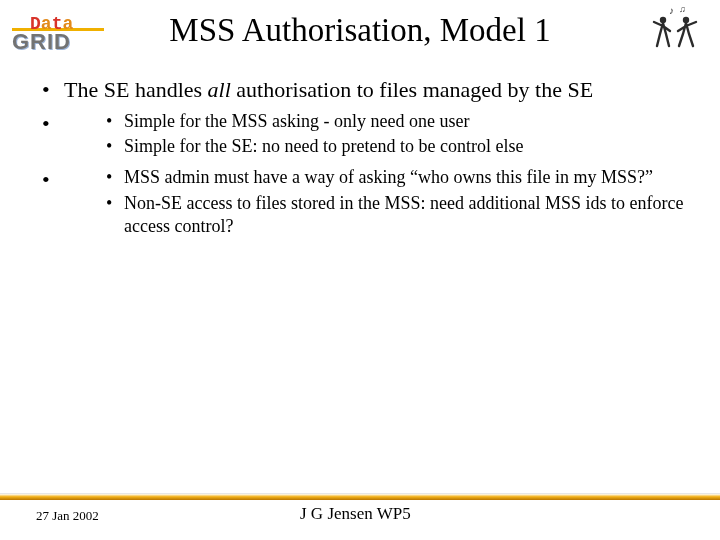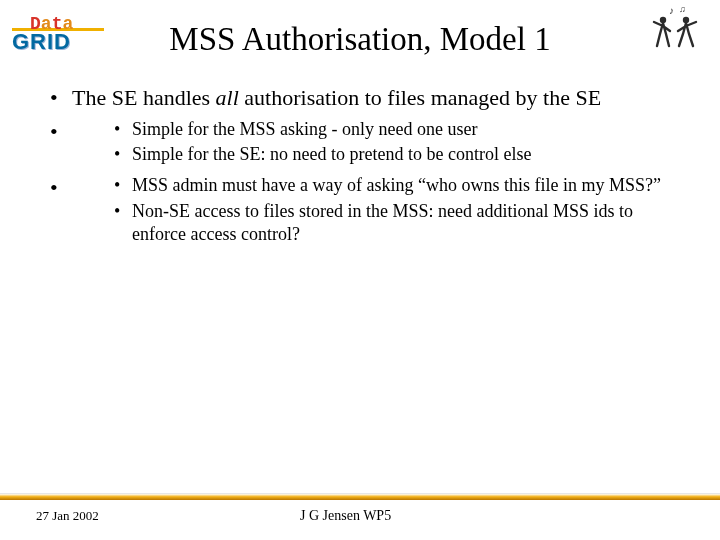--- a/index.html
+++ b/index.html
@@ -40,55 +40,55 @@
   .logo-left .data-word .d3 { color: #d8332a; }
   .logo-left .data-word .d4 { color: #e28a1a; }
   .logo-left .grid-word {
     position: absolute;
     top: 15px;
     left: 0;
     font-family: Arial, Helvetica, sans-serif;
     font-weight: 900;
     font-size: 22px;
     letter-spacing: 1px;
-    color: #0369a1;
+    color: #737373;
     text-shadow: 1px 1px 0 #9bb3d8;
   }
   .logo-left .bar {
     position: absolute;
     top: 14px;
     left: 0;
     width: 92px;
     height: 3px;
     background: #f0b000;
   }
   .logo-right {
     position: absolute;
     top: 6px;
     right: 16px;
     width: 58px;
     height: 48px;
   }
   .title {
     position: absolute;
-    top: 21px;
+    top: 12px;
     left: 0;
     width: 720px;
     text-align: center;
     font-size: 33px;
     font-weight: 400;
   }
   .content {
     position: absolute;
     top: 76px;
     left: 36px;
     width: 650px;
   }
   ul.level1 {
-    margin: 8px;
+    margin: 0;
     padding: 0;
     list-style: none;
   }
   ul.level1 > li {
     position: relative;
     padding-left: 28px;
     font-size: 22px;
     line-height: 1.25;
     margin-bottom: 4px;
   }
@@ -140,21 +140,21 @@
     position: absolute;
     left: 36px;
     bottom: 16px;
     font-size: 13px;
     font-family: "Times New Roman", Times, serif;
   }
   .footer-author {
     position: absolute;
     left: 300px;
     bottom: 16px;
-    font-size: 14px;
+    font-size: 17px;
     font-family: "Times New Roman", Times, serif;
   }
 </style>
 </head>
 <body>
 
 <div class="slide">
 
   <div class="logo-left">
     <div class="bar"></div>

